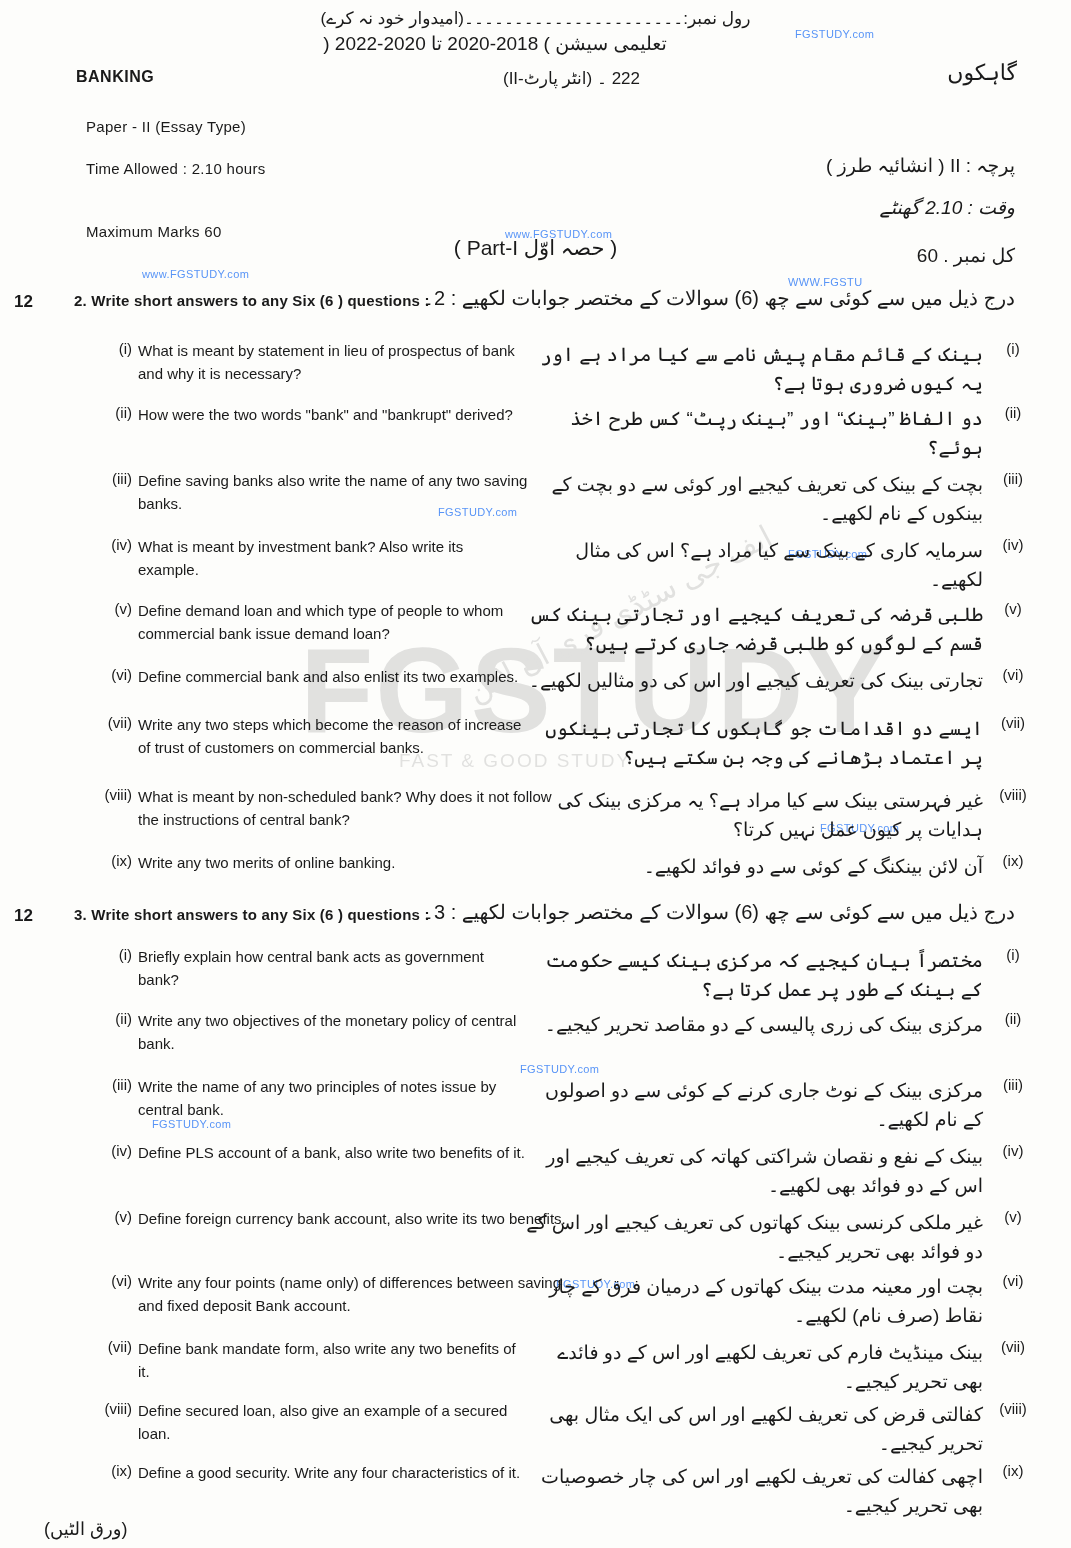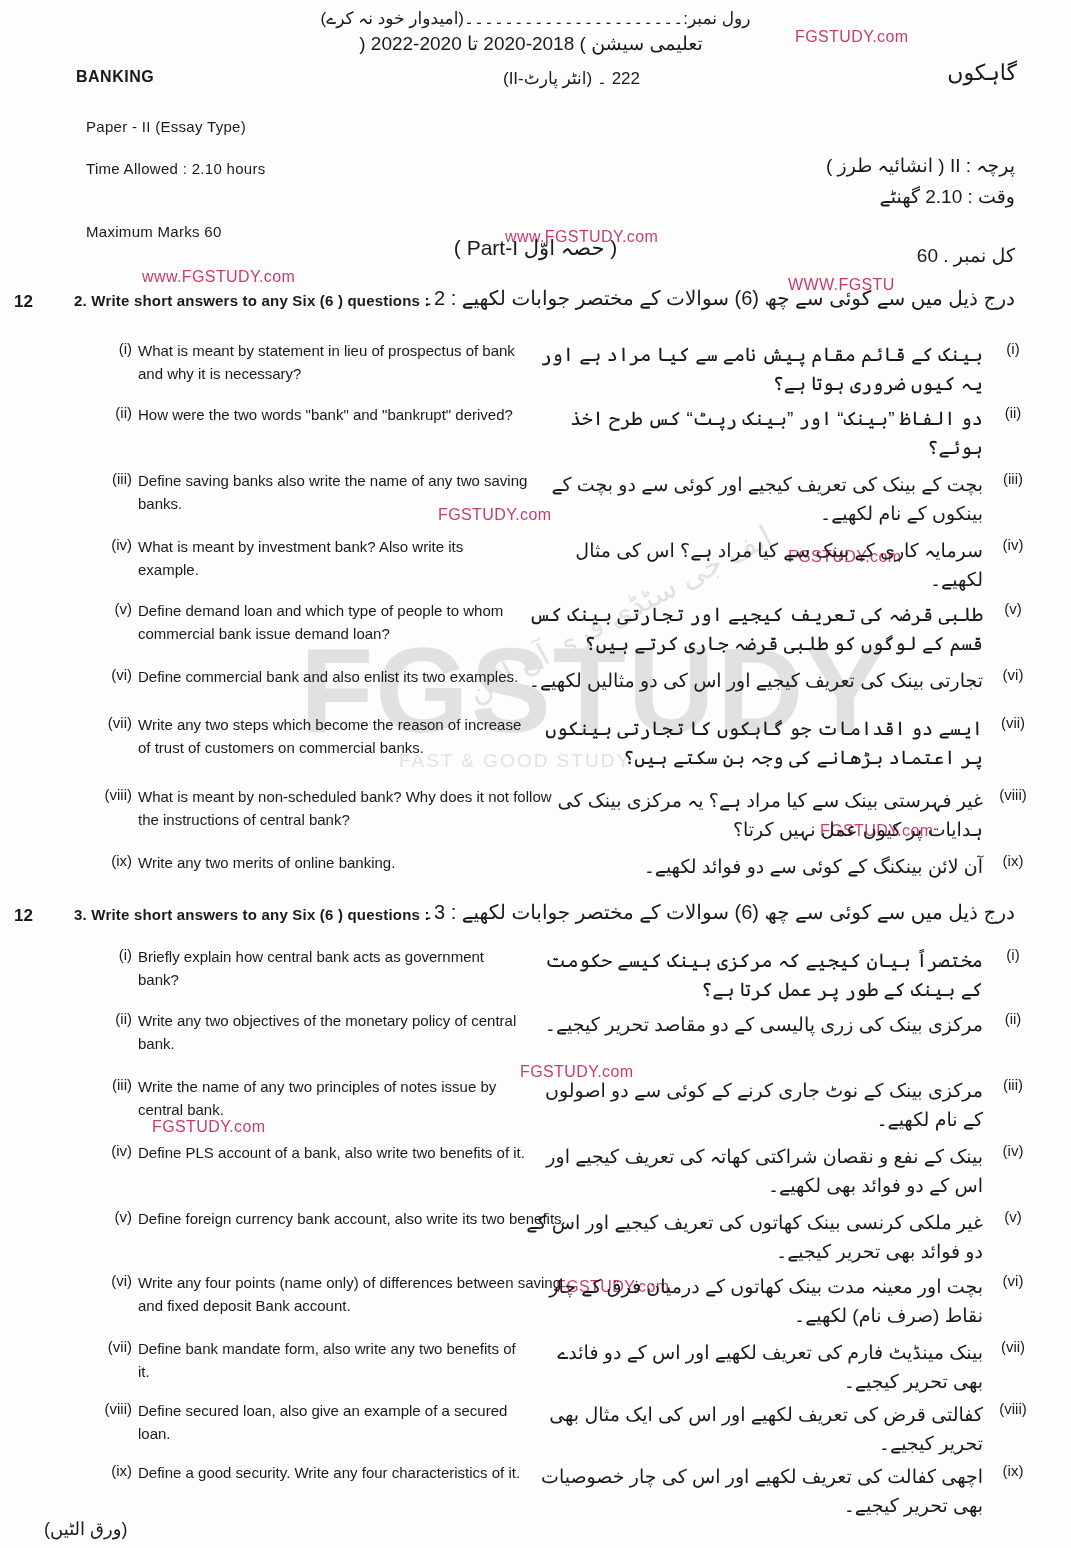--- a/index.html
+++ b/index.html
@@ -16,22 +16,22 @@
     width: 1071px;
     height: 1548px;
     margin: 0 auto;
     background: #fdfdfb;
     overflow: hidden;
   }
 
   
   .wm {
     position: absolute;
-    color: #be185d;
-    font-size: 16px;
+    color: #3b82f6;
+    font-size: 11px;
     letter-spacing: .4px;
     pointer-events: none;
     opacity: .85;
     white-space: nowrap;
   }
   .wm-big {
     position: absolute;
     left: 300px;
     top: 630px;
     width: 430px;
@@ -72,21 +72,20 @@
   }
   .session {
     position: absolute;
     top: 32px;
     left: 0;
     width: 990px;
     text-align: center;
     font-size: 19px;
     direction: rtl;
     white-space: nowrap;
-    padding-left: 36px;
   }
   .subject-en {
     position: absolute;
     top: 68px;
     left: 76px;
     font-size: 16px;
     font-weight: bold;
     letter-spacing: .5px;
   }
   .code-center {
@@ -225,21 +224,21 @@
   <div class="session">تعلیمی سیشن ) 2018-2020 تا 2020-2022 (</div>
 
   <div class="subject-en">BANKING</div>
   <div class="code-center">222 ۔ (انٹر پارٹ-II)</div>
   <div class="subject-ur">گاہکوں</div>
 
   <div class="meta-en" style="top:118px;">Paper - II (Essay Type)</div>
   <div class="meta-ur" style="top:110px;">پرچہ : II ( انشائیہ طرز )</div>
 
   <div class="meta-en" style="top:160px;">Time Allowed : 2.10 hours</div>
-  <div class="meta-ur" style="top:141px;">وقت : 2.10 گھنٹے</div>
+  <div class="meta-ur" style="top:152px;font-style:italic;">وقت : 2.10 گھنٹے</div>
 
   <div class="meta-en" style="top:223px;">Maximum Marks   60</div>
   <div class="meta-ur" style="top:200px;">کل نمبر . 60</div>
 
   <div class="part-title">( حصہ اوّل Part-I )</div>
 
   <div class="qmarks" style="top:292px;">12</div>
   <div class="qhead-en" style="top:292px;">
     <span>2.</span>
     <span>Write short answers to any  Six (6 ) questions :</span>

